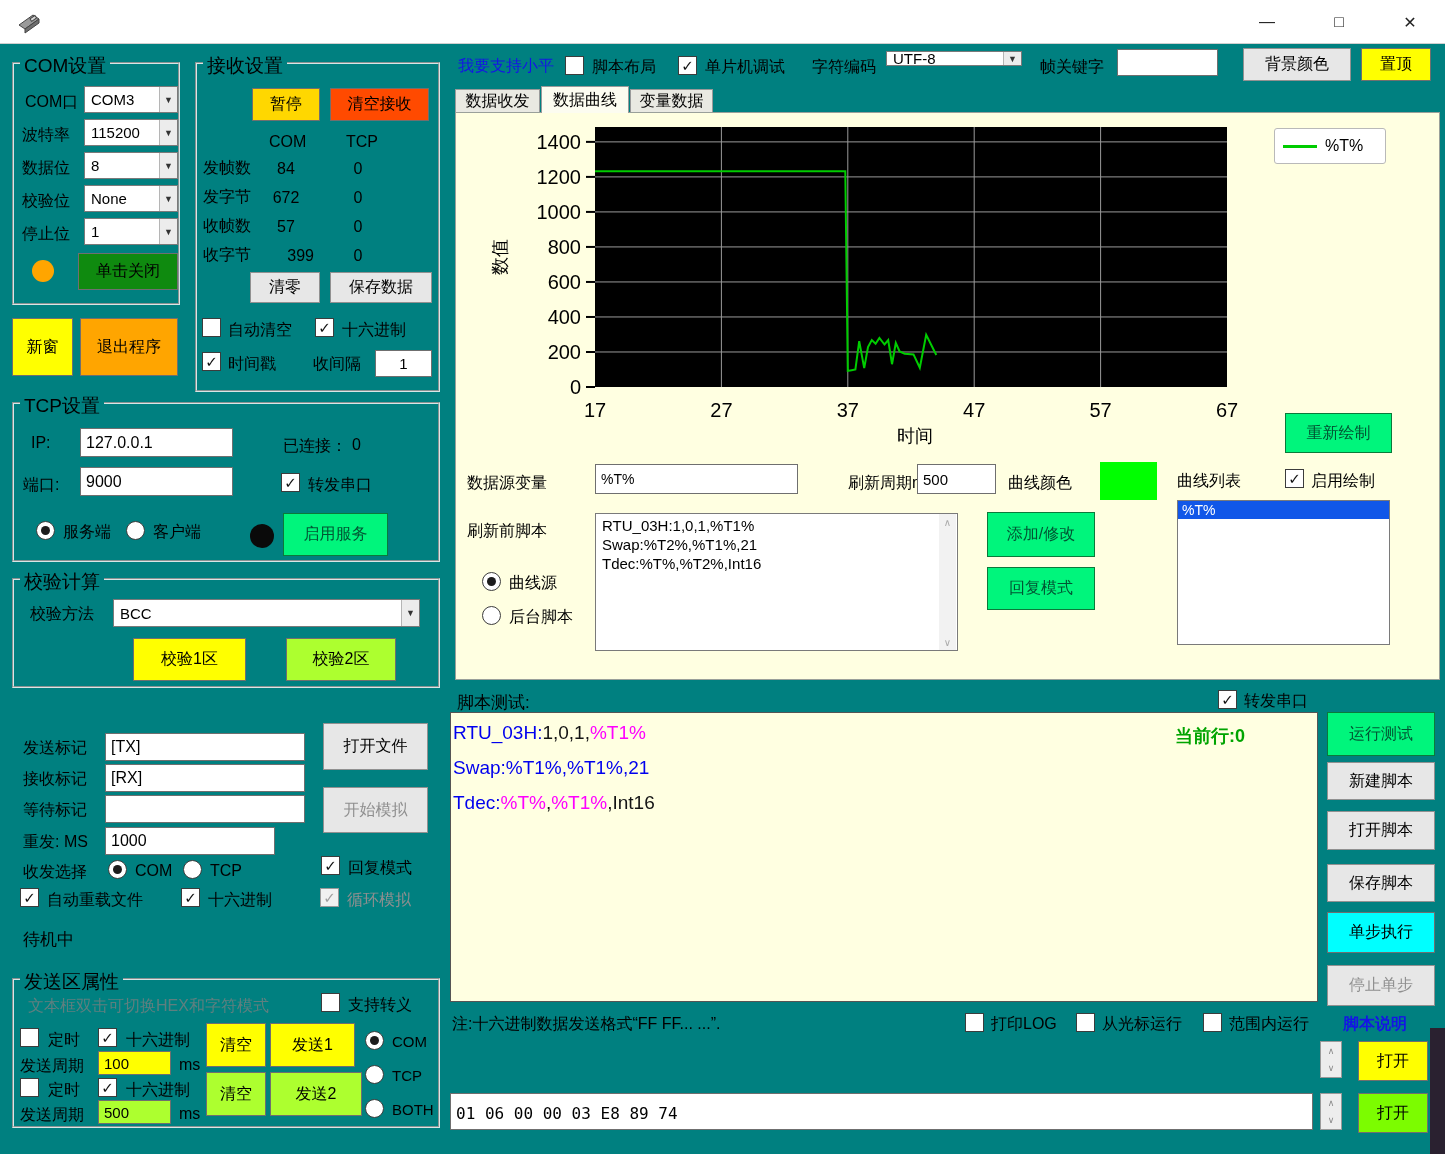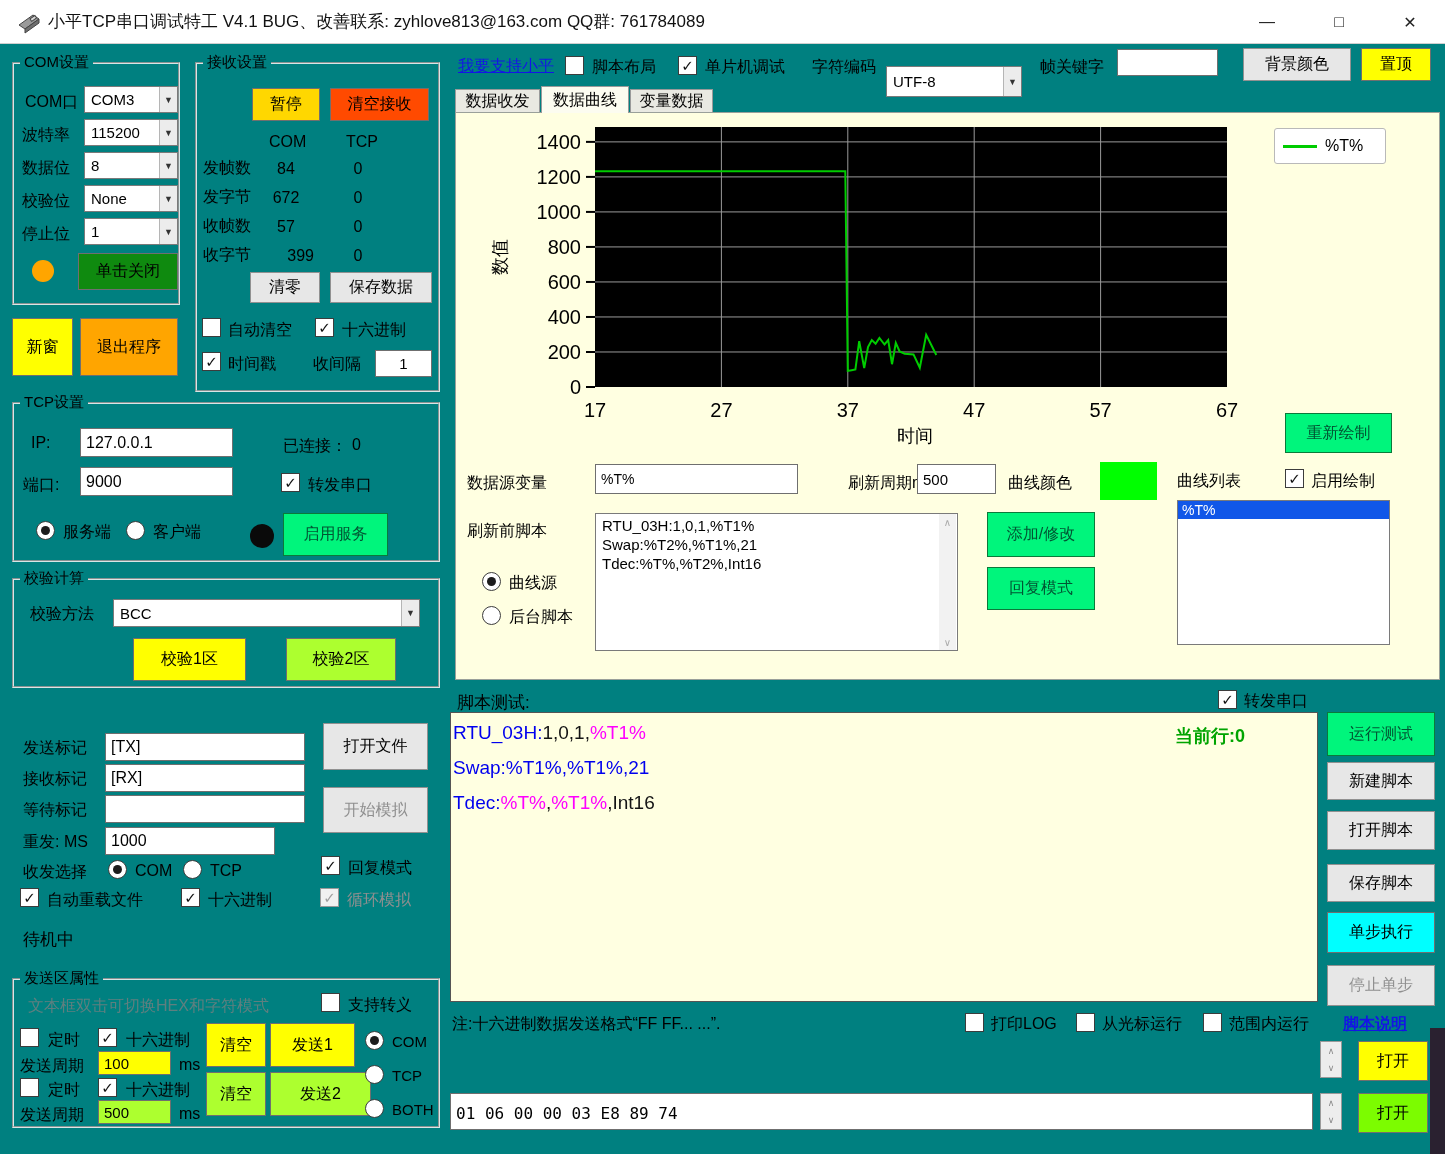--- a/index.html
+++ b/index.html
@@ -5,21 +5,21 @@
   html,body{margin:0;padding:0;}
   body{font-family:"Liberation Sans","DejaVu Sans",sans-serif;}
   #app{position:relative;width:1445px;height:1154px;background:#008080;overflow:hidden;}
   .abs{position:absolute;box-sizing:border-box;}
   .lbl{font-size:16px;color:#000;white-space:nowrap;}
   .sm{font-size:15px;}
   .titlebar{left:0;top:0;width:1445px;height:44px;background:#ffffff;border-bottom:1px solid #cfcfcf;}
   .title-text{left:48px;top:0;height:44px;line-height:44px;font-size:17px;color:#111;white-space:nowrap;}
   .win-btn{width:40px;height:30px;top:7px;display:flex;align-items:center;justify-content:center;font-size:16px;color:#222;}
   .grp{border:2px groove #d8e6e6;}
-  .grp-t{background:#008080;padding:0 4px;font-size:15px;color:#000;white-space:nowrap;}
+  .grp-t{background:#008080;padding:0 4px;font-size:19px;color:#000;white-space:nowrap;}
   .btn{display:flex;align-items:center;justify-content:center;font-size:16px;color:#000;border:1px solid #6f6f6f;cursor:pointer;text-align:center;}
   .btn.gray{background:#E7E7E7;border-color:#919191;}
   .btn.yellow{background:#FFFF00;}
   .btn.gold{background:#FFD700;}
   .btn.orangered{background:#FF4A00;}
   .btn.orange{background:#FFA500;}
   .btn.dgreen{background:#0F8A0F;}
   .btn.sgreen{background:#00F57C;border-color:#0a7a3a;color:#053;}
   .btn.gyellow{background:#ADFF2F;}
   .btn.lgreen{background:#7CFC00;}
@@ -28,21 +28,21 @@
   .inp{background:#fff;border:1px solid #6f6f6f;font-size:15px;padding:0 5px;display:flex;align-items:center;color:#000;}
   .sel{background:#fff;border:1px solid #7a7a7a;font-size:15px;display:flex;align-items:center;padding-left:6px;color:#000;}
   .sel .ar{margin-left:auto;width:17px;align-self:stretch;background:#ECECEC;border-left:1px solid #b5b5b5;display:flex;align-items:center;justify-content:center;font-size:9px;color:#333;}
   .cb{width:19px;height:19px;background:#fff;border:1px solid #3c3c3c;display:flex;align-items:center;justify-content:center;}
   .cb i{font-style:normal;font-weight:bold;font-size:15px;color:#111;visibility:hidden;line-height:1;}
   .cb.on i{visibility:visible;}
   .cb.dis{background:#f1f1f1;border-color:#9a9a9a;}
   .cb.dis i{color:#9f9f9f;}
   .rd{width:19px;height:19px;border-radius:50%;background:#fff;border:1px solid #3c3c3c;}
   .rd.on::after{content:"";display:block;width:9px;height:9px;border-radius:50%;background:#1c1c1c;margin:4px 0 0 4px;}
-  .link{color:#1414e6;text-decoration:underline;font-size:16px;white-space:nowrap;cursor:pointer;}
+  .link{color:#1414e6;font-size:16px;white-space:nowrap;cursor:pointer;}
   .tab{border:1px solid #9a9a9a;border-bottom:none;background:#E9E9E2;display:flex;align-items:center;justify-content:center;font-size:16px;color:#000;}
   .tab.active{background:#FCFCF0;z-index:3;}
   .panel{background:#FFFFE1;border:1px solid #9aa09a;}
   .mono{font-family:"DejaVu Sans Mono","Liberation Mono",monospace;}
   .code-line{font-size:19px;white-space:nowrap;}
   .c-blue{color:#0000EE;} .c-magenta{color:#FF00FF;} .c-black{color:#141414;}
   .spin{background:#EDEDED;border:1px solid #9a9a9a;display:flex;flex-direction:column;}
   .spin span{flex:1;display:flex;align-items:center;justify-content:center;font-size:9px;color:#888;}
   .scrollcol{position:absolute;right:1px;top:1px;bottom:1px;width:17px;background:#F2F2F2;display:flex;flex-direction:column;justify-content:space-between;}
   .scrollcol span{height:16px;display:flex;align-items:center;justify-content:center;font-size:10px;color:#aaa;}
@@ -54,37 +54,36 @@
 <body>
 
 <div id="app">
 
   <div class="abs titlebar">
     <svg class="abs" style="left:16px;top:9px" width="26" height="26">
       <polygon points="3,16 17,6 23,10 9,20" fill="#9a9a9a" stroke="#444"></polygon>
       <polygon points="9,20 23,10 23,14 9,24" fill="#6f6f6f" stroke="#444"></polygon>
       <rect x="14" y="8" width="6" height="3" fill="#d8d8d8" stroke="#444" transform="rotate(-35 17 9)"></rect>
     </svg>
-    <div class="abs title-text">小平TCP串口调试特工 V4.1  BUG、改善联系: zyhlove813@163.com QQ群: 761784089</div>
     <div class="abs win-btn" style="left:1247px">—</div>
     <div class="abs win-btn" style="left:1319px">□</div>
     <div class="abs win-btn" style="left:1390px">✕</div>
   </div>
 
   <a class="abs link" style="left:458px;top:56px">我要支持小平</a>
   <span class="abs cb" style="left:565px;top:56px">
       <i>✓</i>
     </span>
   <span class="abs lbl" style="left:592px;top:57px">脚本布局</span>
   <span class="abs cb on" style="left:678px;top:56px">
       <i>✓</i>
     </span>
   <span class="abs lbl" style="left:705px;top:57px">单片机调试</span>
   <span class="abs lbl" style="left:812px;top:57px">字符编码</span>
-  <div class="abs sel" style="left:886px;top:66px;width:136px;height:31px">
+  <div class="abs sel" style="left:886px;top:51px;width:136px;height:15px">
     <span>UTF-8</span>
     <span class="ar">▼</span>
   </div>
   <span class="abs lbl" style="left:1040px;top:57px">帧关键字</span>
   <input class="abs inp" style="left: 1117px; top: 49px; width: 101px; height: 27px;" value="">
   <div class="abs btn gray" style="left:1243px;top:48px;width:108px;height:33px">背景颜色</div>
   <div class="abs btn yellow" style="left:1361px;top:48px;width:70px;height:33px">置顶</div>
 
   <div class="abs grp" style="left:12px;top:62px;width:168px;height:243px">
     <span class="abs grp-t" style="left:6px;top:-11px">COM设置</span>
@@ -249,21 +248,21 @@
     </span>
   <span class="abs lbl" style="left:48px;top:1080px">定时</span>
   <span class="abs cb on" style="left:98px;top:1078px">
       <i>✓</i>
     </span>
   <span class="abs lbl" style="left:126px;top:1080px">十六进制</span>
   <span class="abs lbl" style="left:20px;top:1105px">发送周期</span>
   <div class="abs inp" style="left:98px;top:1100px;width:73px;height:24px;background:#ADFF2F">500</div>
   <span class="abs lbl" style="left:179px;top:1105px">ms</span>
   <div class="abs btn gyellow" style="left:206px;top:1072px;width:60px;height:44px">清空</div>
-  <div class="abs btn gyellow" style="left:270px;top:1072px;width:101px;height:44px">发送2</div>
+  <div class="abs btn gyellow" style="left:270px;top:1072px;width:92px;height:44px">发送2</div>
 
   <span class="abs rd on" style="left:365px;top:1031px"></span>
   <span class="abs lbl sm" style="left:392px;top:1033px">COM</span>
   <span class="abs rd" style="left:365px;top:1065px"></span>
   <span class="abs lbl sm" style="left:392px;top:1067px">TCP</span>
   <span class="abs rd" style="left:365px;top:1099px"></span>
   <span class="abs lbl sm" style="left:392px;top:1101px">BOTH</span>
 
   <div class="abs tab" style="left:455px;top:89px;width:85px;height:24px">数据收发</div>
   <div class="abs tab active" style="left:541px;top:86px;width:88px;height:27px">数据曲线</div>

